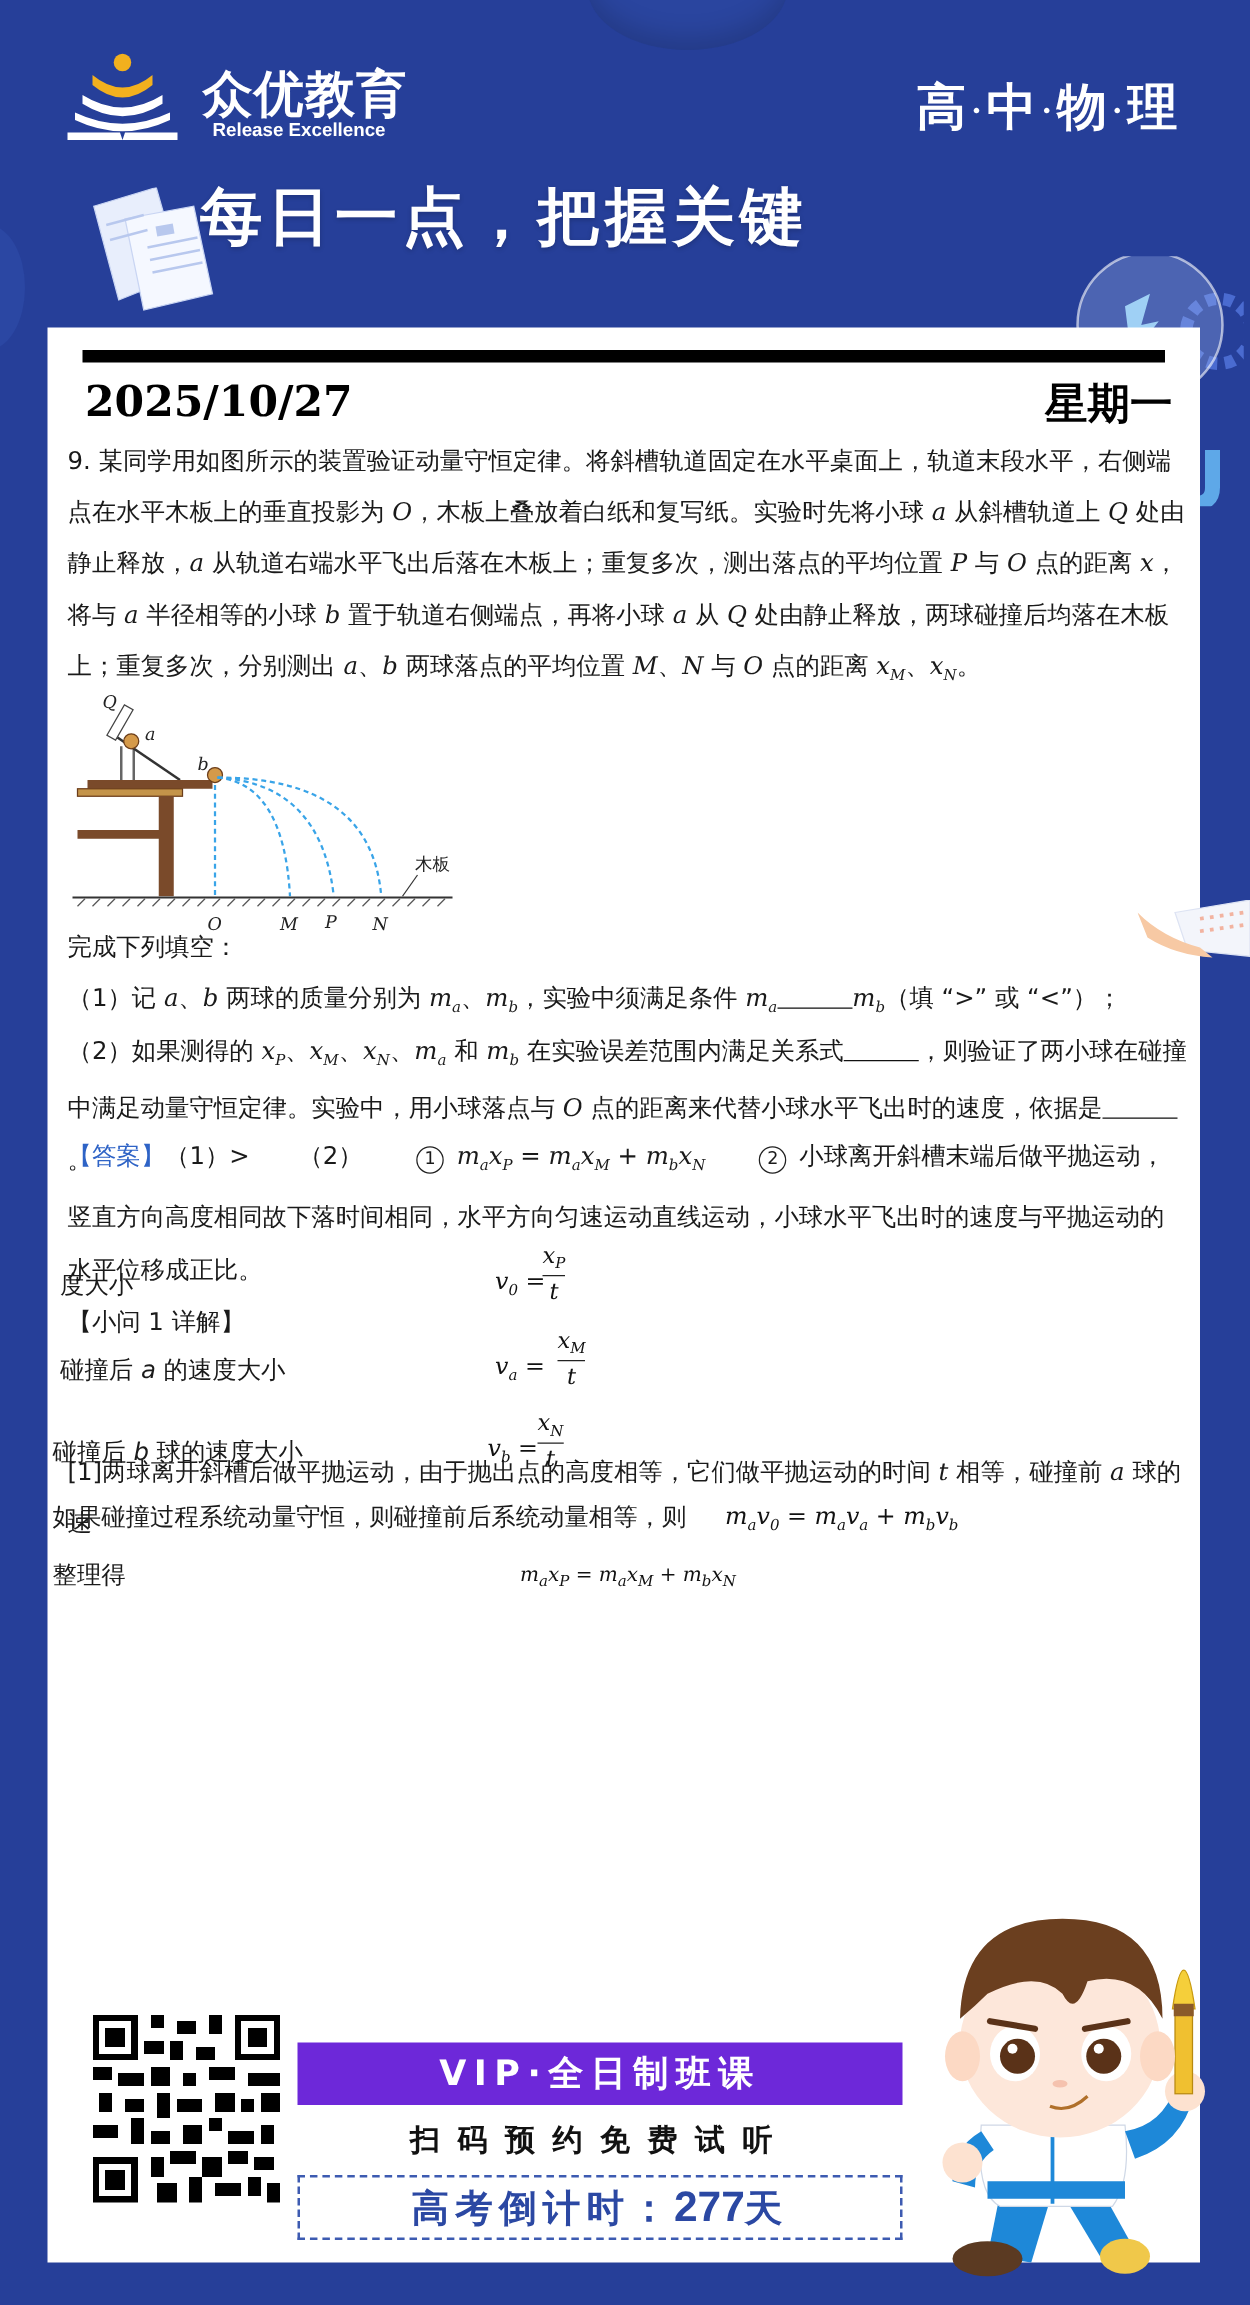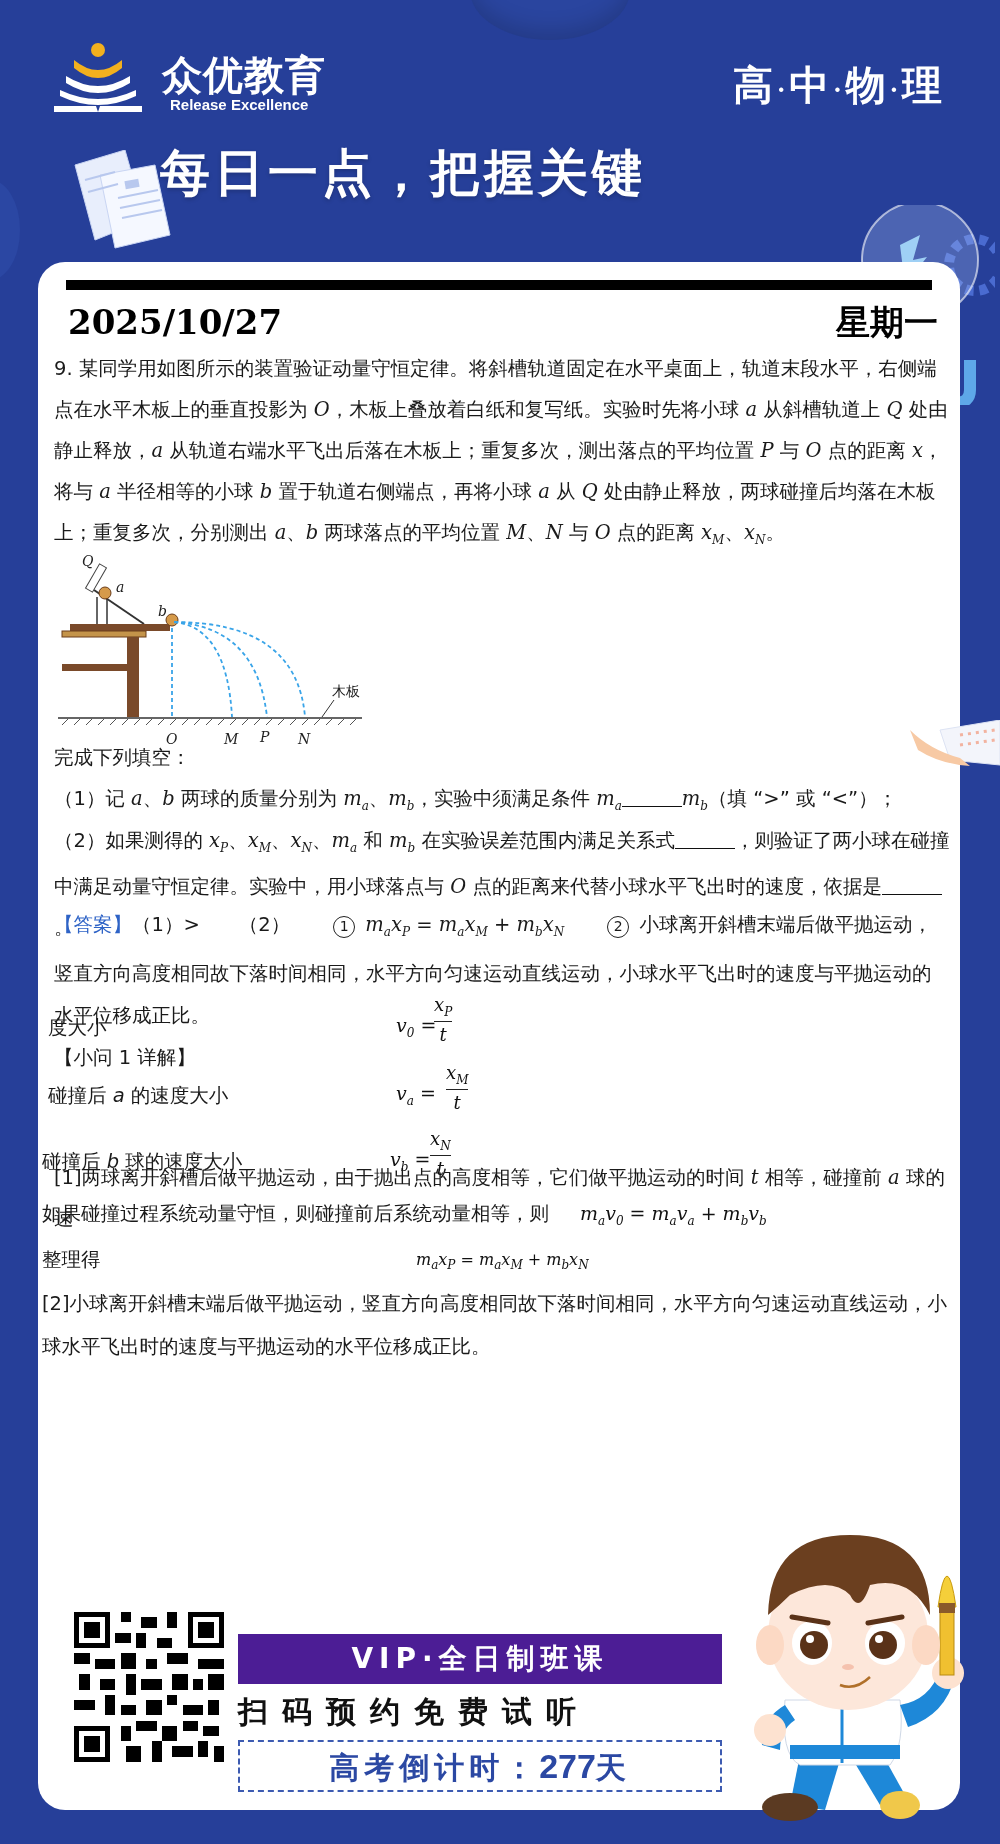--- a/index.html
+++ b/index.html
@@ -19,21 +19,21 @@
   .logo-mark { position: absolute; left: 0; top: 0; width: 92px; height: 76px; }
   .logo-name { position: absolute; left: 110px; top: 6px; color: #fff; font-size: 40px; font-weight: bold; letter-spacing: 1px; font-family: "DejaVu Sans", sans-serif; }
   .logo-sub { position: absolute; left: 118px; top: 54px; color: #fff; font-size: 15px; font-weight: bold; font-family: "Liberation Sans", sans-serif; }
   .subject { position: absolute; right: 56px; top: 58px; color: #fff; font-size: 40px; font-weight: bold; font-family: "DejaVu Serif", serif; letter-spacing: 2px; }
   .subject .dot { font-size: 24px; vertical-align: middle; margin: 0 2px; }
   .slogan { position: absolute; left: 160px; top: 140px; color: #fff; font-size: 50px; font-weight: bold; letter-spacing: 4px; font-family: "DejaVu Sans", sans-serif; text-shadow: 0 2px 4px rgba(0,0,0,0.2); }
   .paper-icon { position: absolute; left: 70px; top: 150px; width: 110px; height: 100px; }
   .bubble-icon { position: absolute; left: 855px; top: 205px; width: 140px; height: 200px; }
 
   
-  .card { position: absolute; left: 38px; top: 262px; width: 922px; height: 1548px; background: #fff; border-radius: 27px; }
+  .card { position: absolute; left: 38px; top: 262px; width: 922px; height: 1548px; background: #fff; }
   .top-rule { position: absolute; left: 28px; top: 18px; width: 866px; height: 10px; background: #000; }
   .date { position: absolute; left: 30px; top: 40px; font-family: "DejaVu Serif", serif; font-weight: bold; font-size: 34px; color: #000; }
   .weekday { position: absolute; right: 22px; top: 38px; font-family: "DejaVu Serif", serif; font-weight: bold; font-size: 34px; color: #000; }
 
   .txt { position: absolute; left: 16px; width: 896px; font-size: 19.5px; line-height: 41px; color: #1a1a1a; font-family: "DejaVu Sans", sans-serif; }
   .txt i, .math { font-family: "DejaVu Serif", serif; font-style: italic; }
   .q-body { top: 86px; }
   .diagram { position: absolute; left: 14px; top: 290px; width: 320px; height: 200px; }
   .fill-title { top: 475px; }
   .fill-1 { top: 516px; }
@@ -50,22 +50,22 @@
 
   .row { position: absolute; font-size: 19.5px; color: #1a1a1a; }
   .frac { position: absolute; font-family: "DejaVu Serif", serif; font-style: italic; font-size: 18px; }
   .frac .num, .frac .den { display: block; text-align: center; }
   .frac .bar { display: block; height: 1.2px; background: #222; margin: 2px 0; }
   .eq-left { position: absolute; font-family: "DejaVu Serif", serif; font-style: italic; font-size: 19px; }
   sub { font-size: 12px; }
 
   
   .qr { position: absolute; left: 36px; top: 1350px; width: 150px; height: 150px; }
-  .vip { position: absolute; left: 200px; top: 1372px; width: 484px; height: 50px; background: #4c1d95; color: #fff; font-size: 28px; font-weight: bold; letter-spacing: 6px; text-align: center; line-height: 50px; }
-  .scan { position: absolute; left: 200px; top: 1426px; width: 484px; height: 48px; color: #111; font-size: 30px; font-weight: bold; letter-spacing: 14px; line-height: 48px; }
+  .vip { position: absolute; left: 200px; top: 1372px; width: 484px; height: 50px; background: #6d28d9; color: #fff; font-size: 28px; font-weight: bold; letter-spacing: 6px; text-align: center; line-height: 50px; }
+  .scan { position: absolute; left: 200px; top: 1426px; width: 484px; height: 48px; color: #111; font-size: 24px; font-weight: bold; letter-spacing: 14px; text-align: center; line-height: 48px; }
   .countdown { position: absolute; left: 200px; top: 1478px; width: 484px; height: 52px; border: 2px dashed #3d5bb1; color: #2b48a3; font-size: 30px; font-weight: bold; letter-spacing: 5px; text-align: center; line-height: 48px; }
   .countdown .num { font-family: "Liberation Sans", sans-serif; letter-spacing: 0; font-size: 34px; }
   .mascot { position: absolute; left: 730px; top: 1505px; width: 260px; height: 330px; }
   .hand-paper { position: absolute; left: 910px; top: 720px; width: 90px; height: 50px; }
 </style>
 </head>
 <body>
 
 <div class="bg-circle bg-c1"></div>
 <div class="bg-circle bg-c2"></div>
@@ -208,21 +208,20 @@
       <span class="bar"></span>
       <span class="den">t</span>
   </div>
 
   <div class="row" style="left:4px; top:938px;">如果碰撞过程系统动量守恒，则碰撞前后系统动量相等，则</div>
   <div class="eq-left" style="left:542px; top:940px;">m<sub>a</sub>v<sub>0</sub> = m<sub>a</sub>v<sub>a</sub> + m<sub>b</sub>v<sub>b</sub></div>
 
   <div class="row" style="left:4px; top:984px;">整理得</div>
   <div class="eq-left" style="left:378px; top:988px; font-size:16px;">m<sub>a</sub>x<sub>P</sub> = m<sub>a</sub>x<sub>M</sub> + m<sub>b</sub>x<sub>N</sub></div>
 
-  <div class="txt" style="left:4px; top:1020px; width:906px; line-height:43px;">[2]小球离开斜槽末端后做平抛运动，竖直方向高度相同故下落时间相同，水平方向匀速运动直线运动，小球水平飞出时的速度与平抛运动的水平位移成正比。</div>
 
   <svg class="qr" viewBox="0 0 29 29" shape-rendering="crispEdges">
     <rect width="29" height="29" fill="#fff"></rect>
     <g fill="#000">
       <rect x="0" y="0" width="7" height="7"></rect>
         <rect x="1" y="1" width="5" height="5" fill="#fff"></rect>
         <rect x="2" y="2" width="3" height="3"></rect>
       <rect x="22" y="0" width="7" height="7"></rect>
         <rect x="23" y="1" width="5" height="5" fill="#fff"></rect>
         <rect x="24" y="2" width="3" height="3"></rect>

